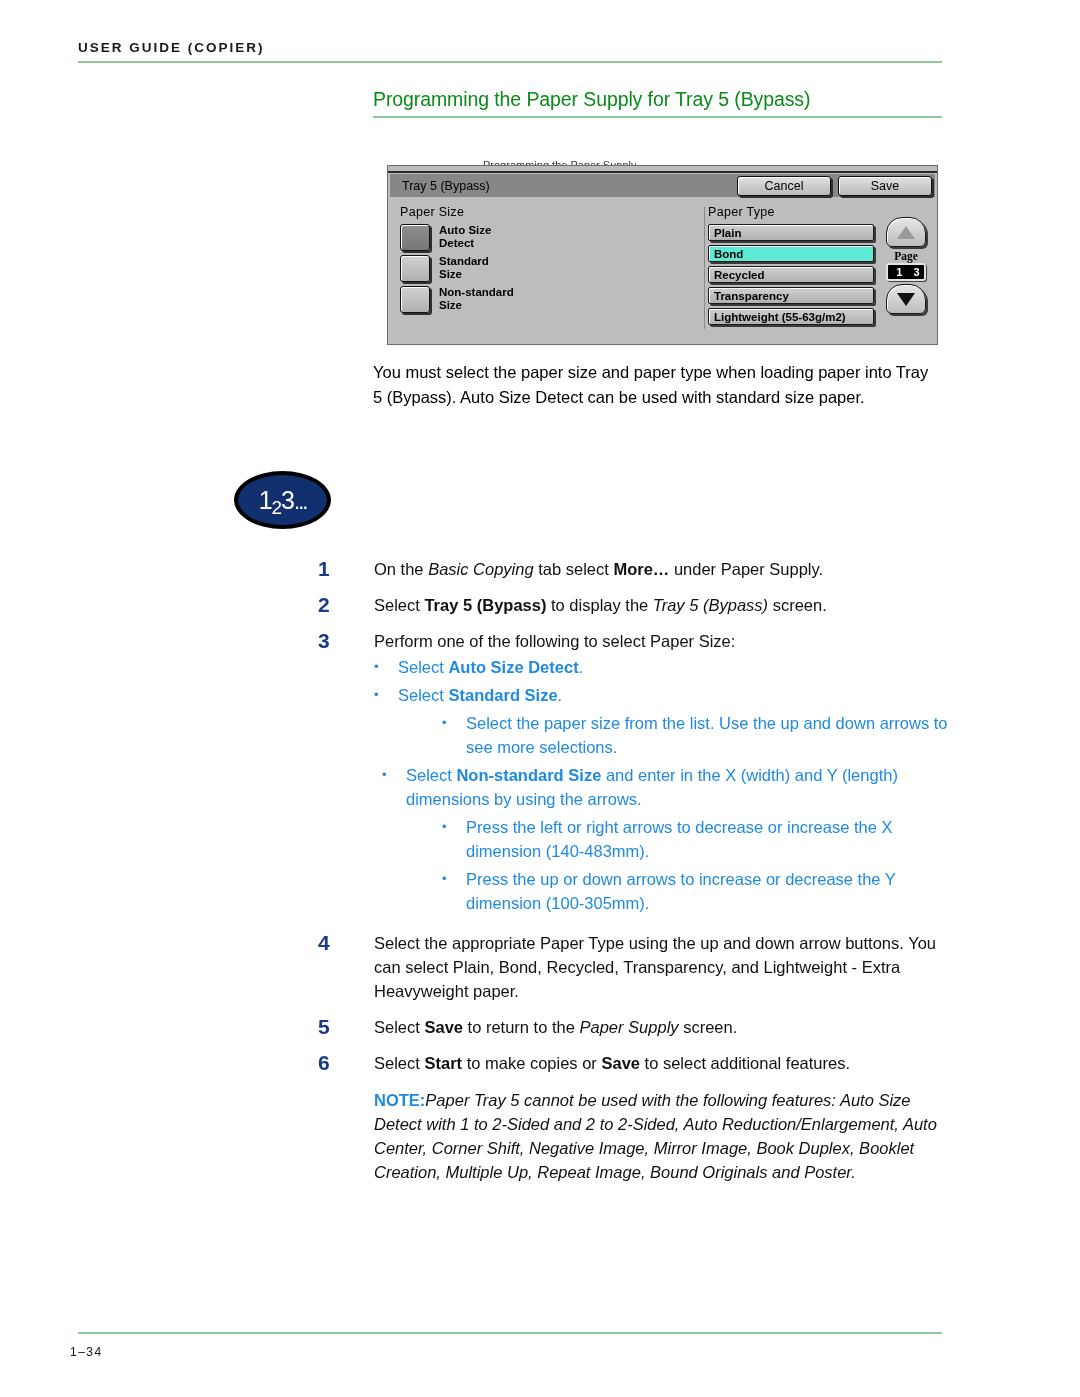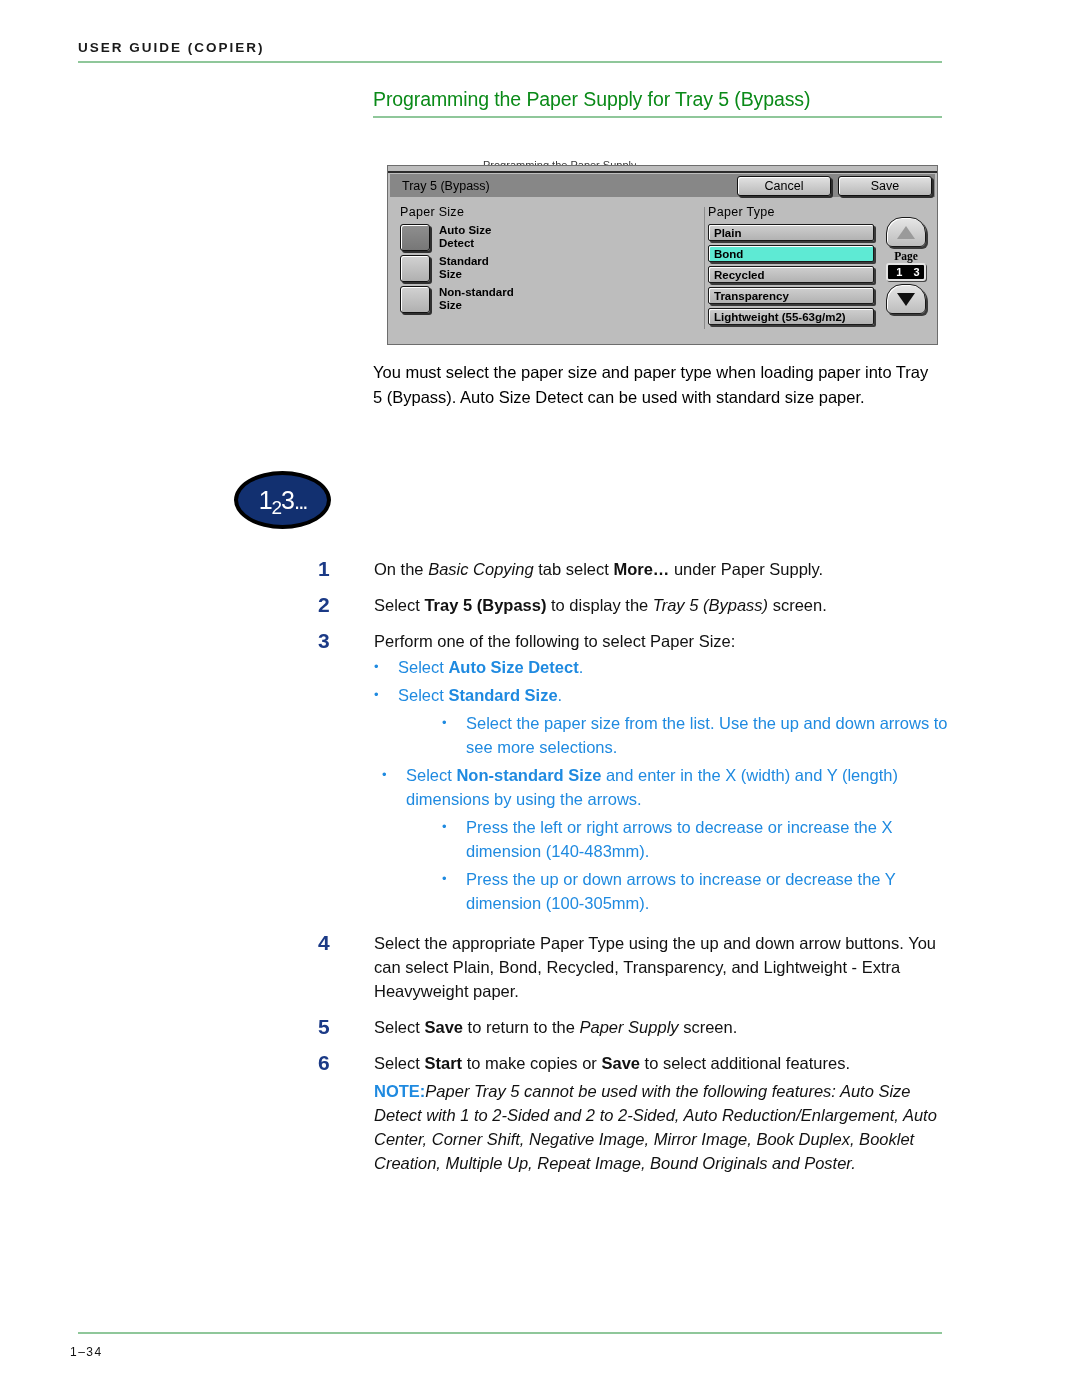--- a/index.html
+++ b/index.html
@@ -358,21 +358,21 @@
   .bl .txt { flex: 1; }
   .bl b { font-weight: bold; }
   .bl-l3 { padding-left: 68px; }
   .bl-l2b { padding-left: 8px; }
 
   .note {
     font-size: 16.5px;
     line-height: 24px;
     font-style: italic;
     color: #111;
-    margin-top: 4px;
+    margin-top: 13px;
   }
   .note .note-kw {
     font-style: normal;
     font-weight: bold;
     color: #1f8ae0;
   }
 
   
   .footer-rule {
     position: absolute;

